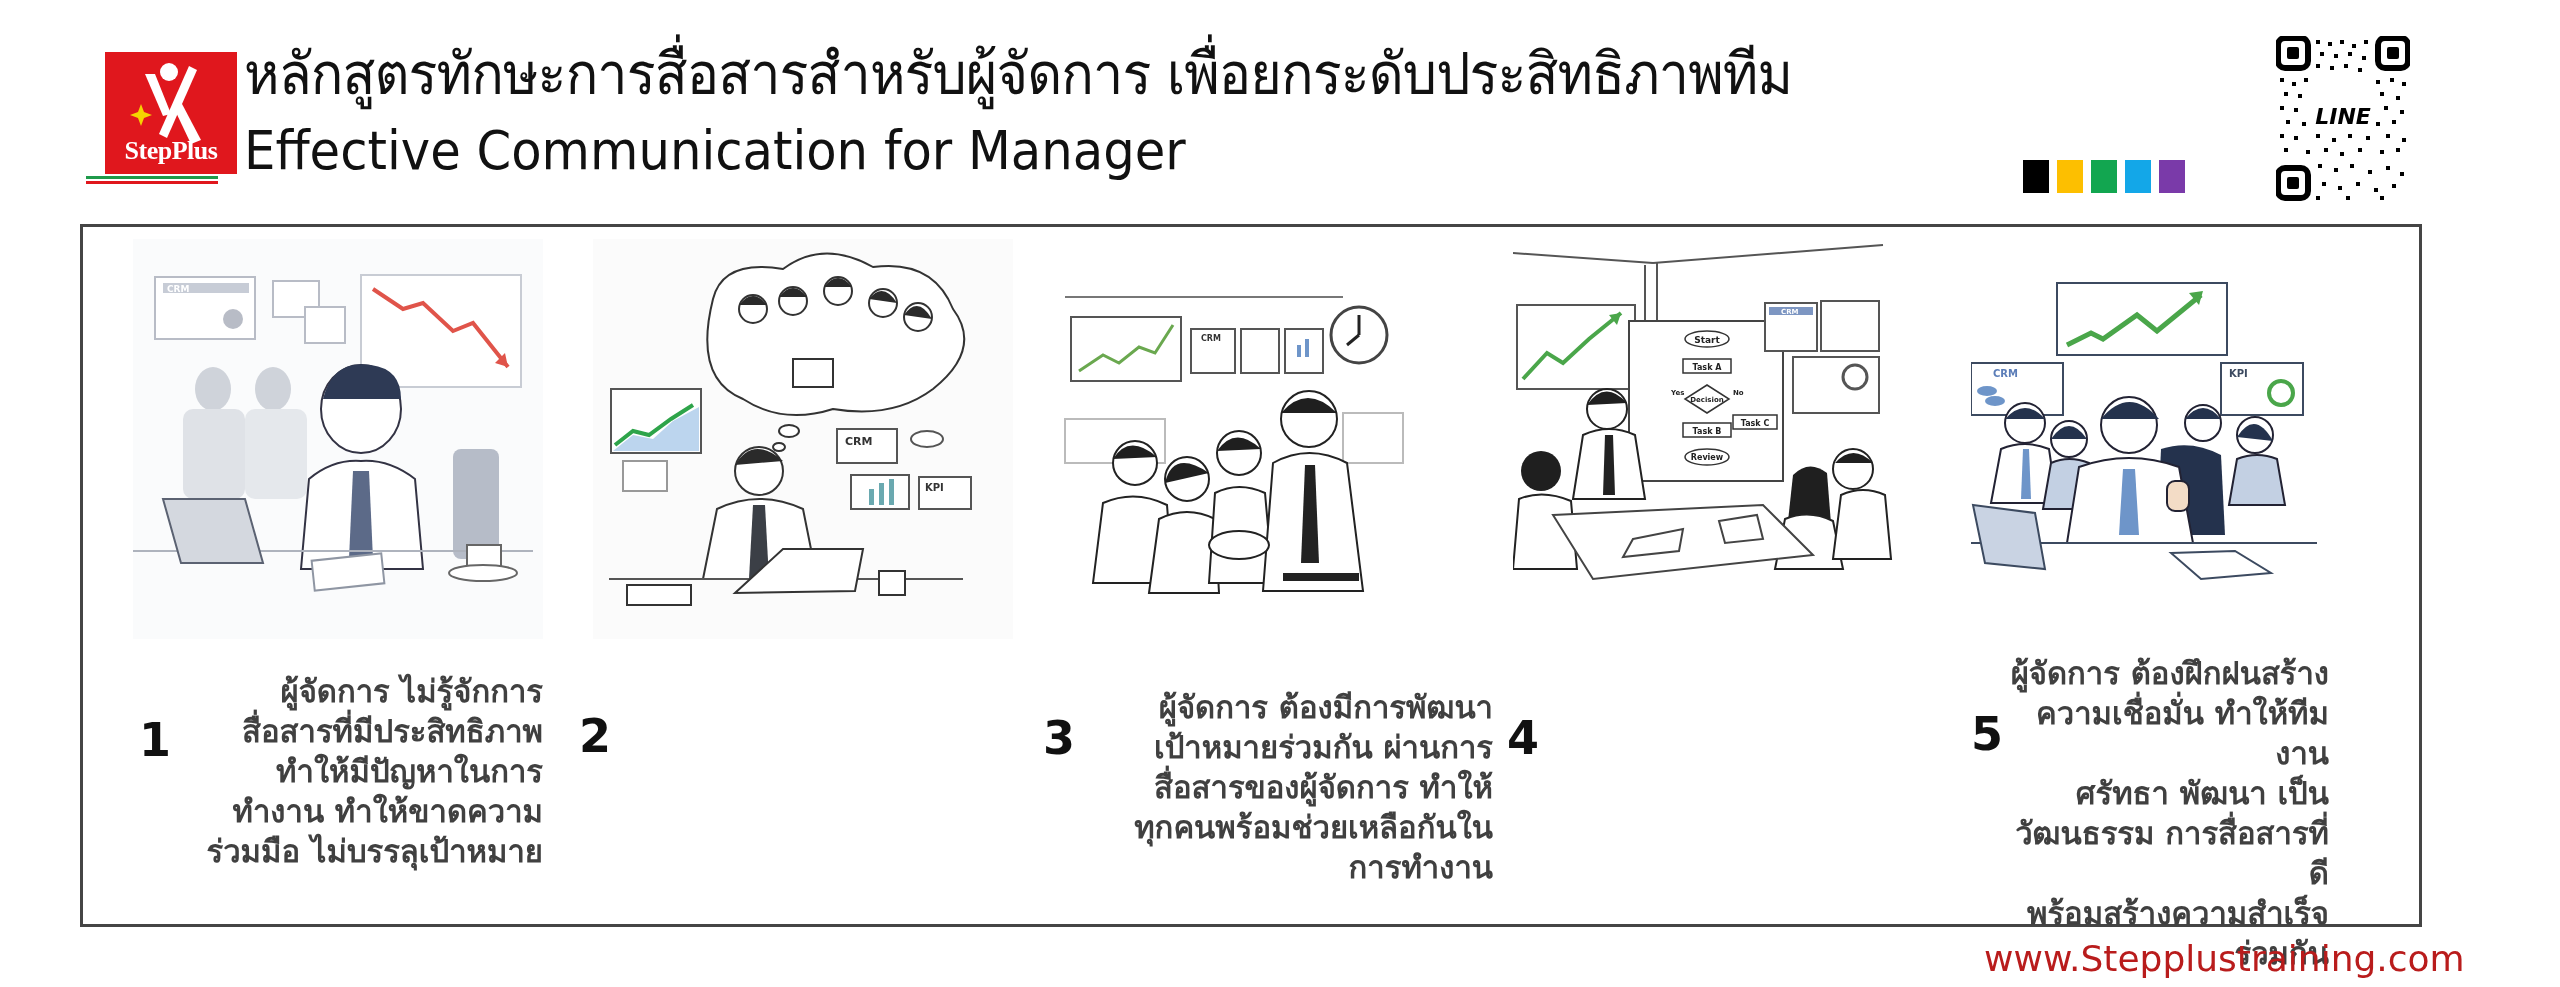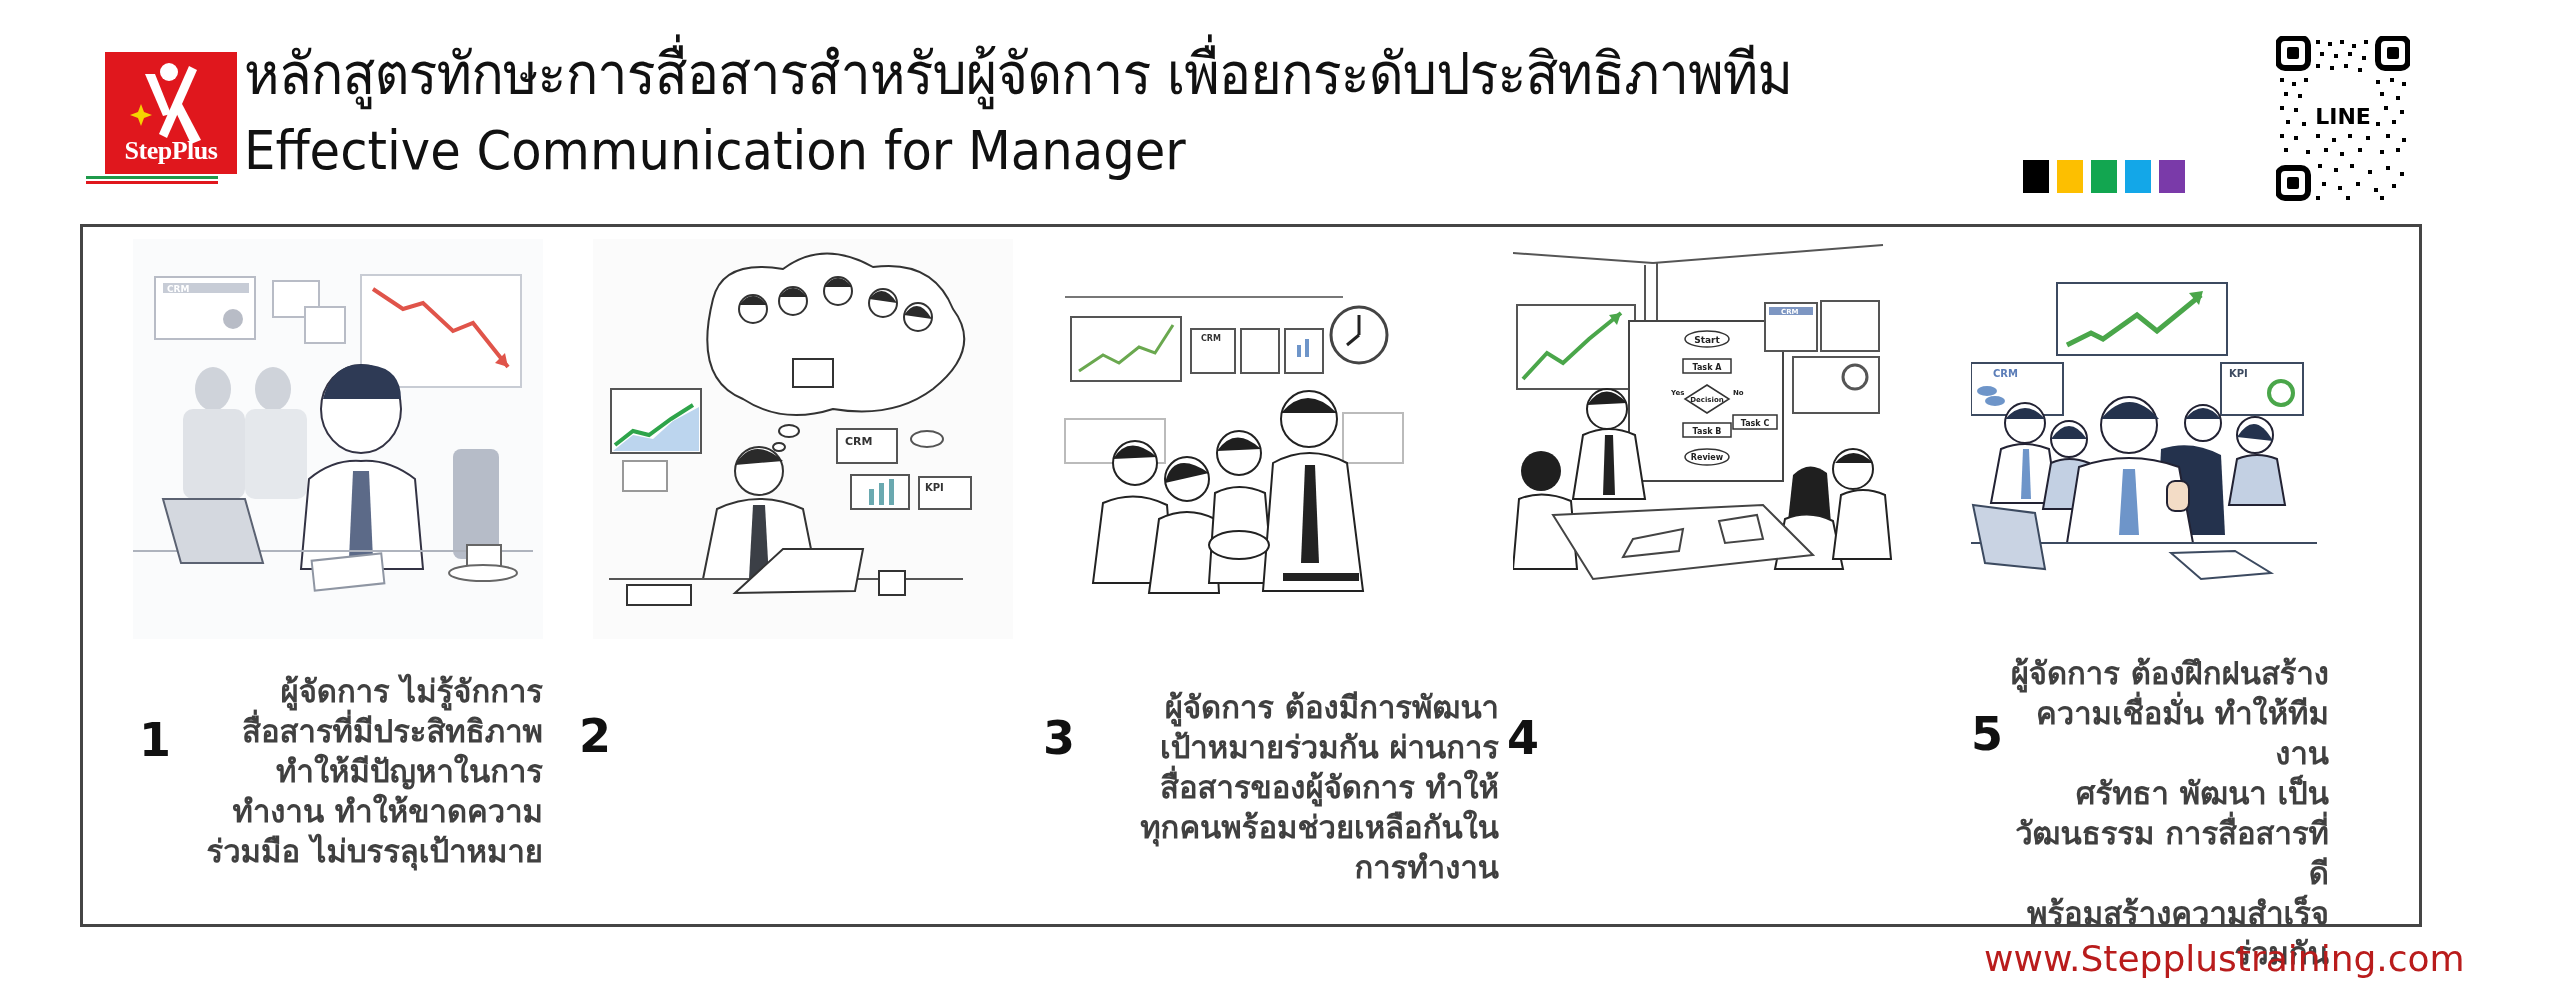--- a/index.html
+++ b/index.html
@@ -11,21 +11,21 @@
   .logo-box { position:absolute; left:0; top:0; width:132px; height:122px; background:#e0171d;margin-left:19px; }
   .logo-text { position:absolute; left:0; right:0; bottom:8px; text-align:center; color:#fff;
                font-family:"Liberation Serif", serif; font-weight:bold; font-size:26px; letter-spacing:-0.5px; }
   .logo-stripe { position:absolute; left:0; width:132px; height:3px; }
   .title-th { position:absolute; left:244px; top:38px; font-size:58px; line-height:72px; white-space:nowrap;
               font-family:"DejaVu Sans", sans-serif; letter-spacing:-1px; transform:scaleX(0.93); transform-origin:left; }
   .title-en { position:absolute; left:244px; top:118px; font-size:54px; line-height:66px; white-space:nowrap;
               font-family:"DejaVu Sans", sans-serif; transform:scaleX(0.92); transform-origin:left; }
   .swatches { position:absolute; left:2023px; top:160px; display:flex; gap:8px; }
   .swatch { width:26px; height:33px; }
-  .qr { position:absolute; left:2276px; top:36px; width:134px; height:166px; }
+  .qr { position:absolute; left:2276px; top:36px; width:134px; height:166px;font-style:italic; }
 
   
   .panel { position:absolute; left:80px; top:224px; width:2336px; height:697px;
            border:3px solid #454545; box-sizing:content-box;font-weight:bold; }
   .step { position:absolute; top:0; height:697px; }
   .illus { position:absolute; top:12px; }
   .num { position:absolute; font-size:46px; font-family:"DejaVu Sans", sans-serif; color:#111; }
   .desc { position:absolute; text-align:right; font-size:31px; line-height:40px; color:#404040;
           font-family:"DejaVu Sans", sans-serif; white-space:pre-line; }
 
@@ -249,21 +249,21 @@
         <path d="M30 300 L40 220 Q72 206 104 222 L110 300 Z" fill="#fff" stroke="#222" stroke-width="2"></path>
         <path d="M86 310 L96 236 Q124 222 152 236 L156 310 Z" fill="#fff" stroke="#222" stroke-width="2"></path>
         <path d="M146 300 L152 210 Q176 198 202 210 L210 300 Z" fill="#fff" stroke="#222" stroke-width="2"></path>
         <path d="M200 308 L210 180 Q246 160 284 180 L300 308 Z" fill="#fff" stroke="#222" stroke-width="2"></path>
         <polygon points="242,182 252,182 256,280 238,280" fill="#222"></polygon>
         <rect x="220" y="290" width="76" height="8" fill="#222"></rect>
         <ellipse cx="176" cy="262" rx="30" ry="14" fill="#fff" stroke="#222" stroke-width="2"></ellipse>
       </svg>
     </div>
     <div class="num" style="left:20px;top:484px;">3</div>
-    <div class="desc" style="left:56px;width:420px;top:460px;">ผู้จัดการ ต้องมีการพัฒนา
+    <div class="desc" style="left:50px;width:420px;top:460px;">ผู้จัดการ ต้องมีการพัฒนา
 เป้าหมายร่วมกัน ผ่านการ
 สื่อสารของผู้จัดการ  ทำให้
 ทุกคนพร้อมช่วยเหลือกันใน
 การทำงาน</div>
   </div>
 
   <div class="step" style="left:1410px;width:470px;">
     <div class="illus" style="left:20px;width:380px;height:390px;">
       <svg width="380" height="390" viewBox="0 0 380 390">
         <rect x="0" y="0" width="380" height="390" fill="#fff"></rect>

